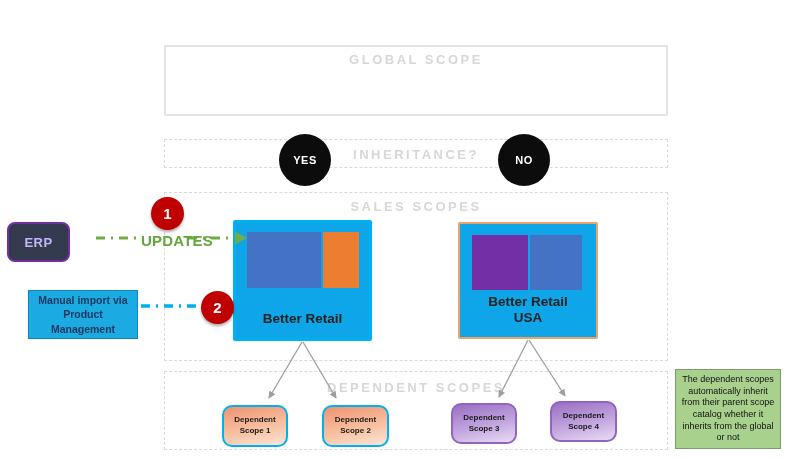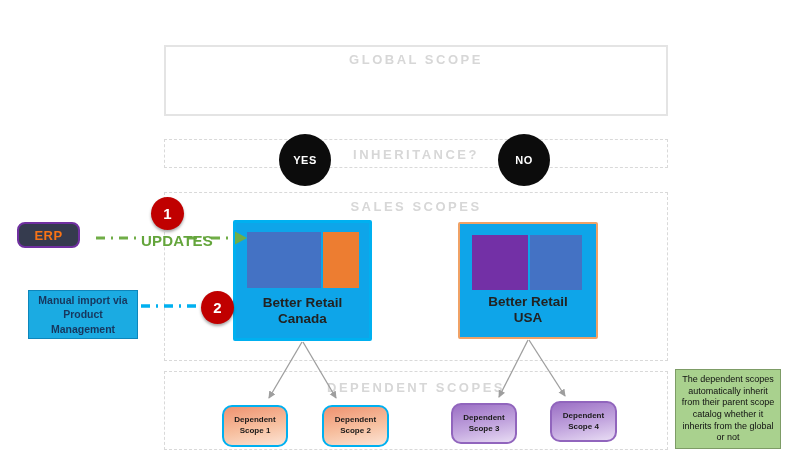--- a/index.html
+++ b/index.html
@@ -77,24 +77,24 @@
     background:linear-gradient(168deg,#ef9270 0%,#f7c0a0 55%,#fce4d6 100%); }
   .chip-cool { border:2px solid #9165bd;
     background:linear-gradient(168deg,#9b6fc4 0%,#c2a5de 55%,#e8dcf4 100%); }
   .chip-1 { left:222px; top:405px; width:66px; height:42px; }
   .chip-2 { left:322px; top:405px; width:67px; height:42px; }
   .chip-3 { left:451px; top:403px; width:66px; height:41px; }
   .chip-4 { left:550px; top:401px; width:67px; height:41px; }
 
   
   .erp-box {
-    position:absolute; left:17px; top:222px; width:63px; height:26px;
+    position:absolute; left:7px; top:222px; width:63px; height:40px;
     background:#353b4e; border:2px solid #7030a0; border-radius:8px;
     display:flex; align-items:center; justify-content:center;
-    color:#f97316; font-size:13px; font-weight:700; letter-spacing:.5px; z-index:2;
+    color:#c4b5fd; font-size:13px; font-weight:700; letter-spacing:.5px; z-index:2;
   }
   .manual-box {
     position:absolute; left:28px; top:290px; width:110px; height:49px;
     background:#1babe2; border:1px solid #0d86bb; z-index:2;
     display:flex; flex-direction:column; align-items:center; justify-content:center;
     color:#17375e; font-size:10.5px; font-weight:700; line-height:1.38; text-align:center;
   }
   .updates-label {
     position:absolute; left:141px; top:232px; z-index:4;
     font-size:15px; font-weight:700; color:#64a53c; letter-spacing:.2px;
@@ -142,21 +142,20 @@
   <div class="yn-circle yn-yes">YES</div>
   <div class="yn-circle yn-no">NO</div>
 
   <div class="card card-canada">
     <div class="bar bar-canada">
       <div class="seg seg-blue" style="width:74px;"></div>
       <div class="seg seg-orange" style="width:36px;"></div>
     </div>
     <div class="card-label">
       <div>Better Retail</div>
-      <div>Canada</div>
     </div>
   </div>
 
   <div class="card card-usa">
     <div class="bar bar-usa">
       <div class="seg seg-purple" style="width:56px;"></div>
       <div class="seg seg-blue" style="width:52px;"></div>
     </div>
     <div class="card-label">
       <div>Better Retail</div>

